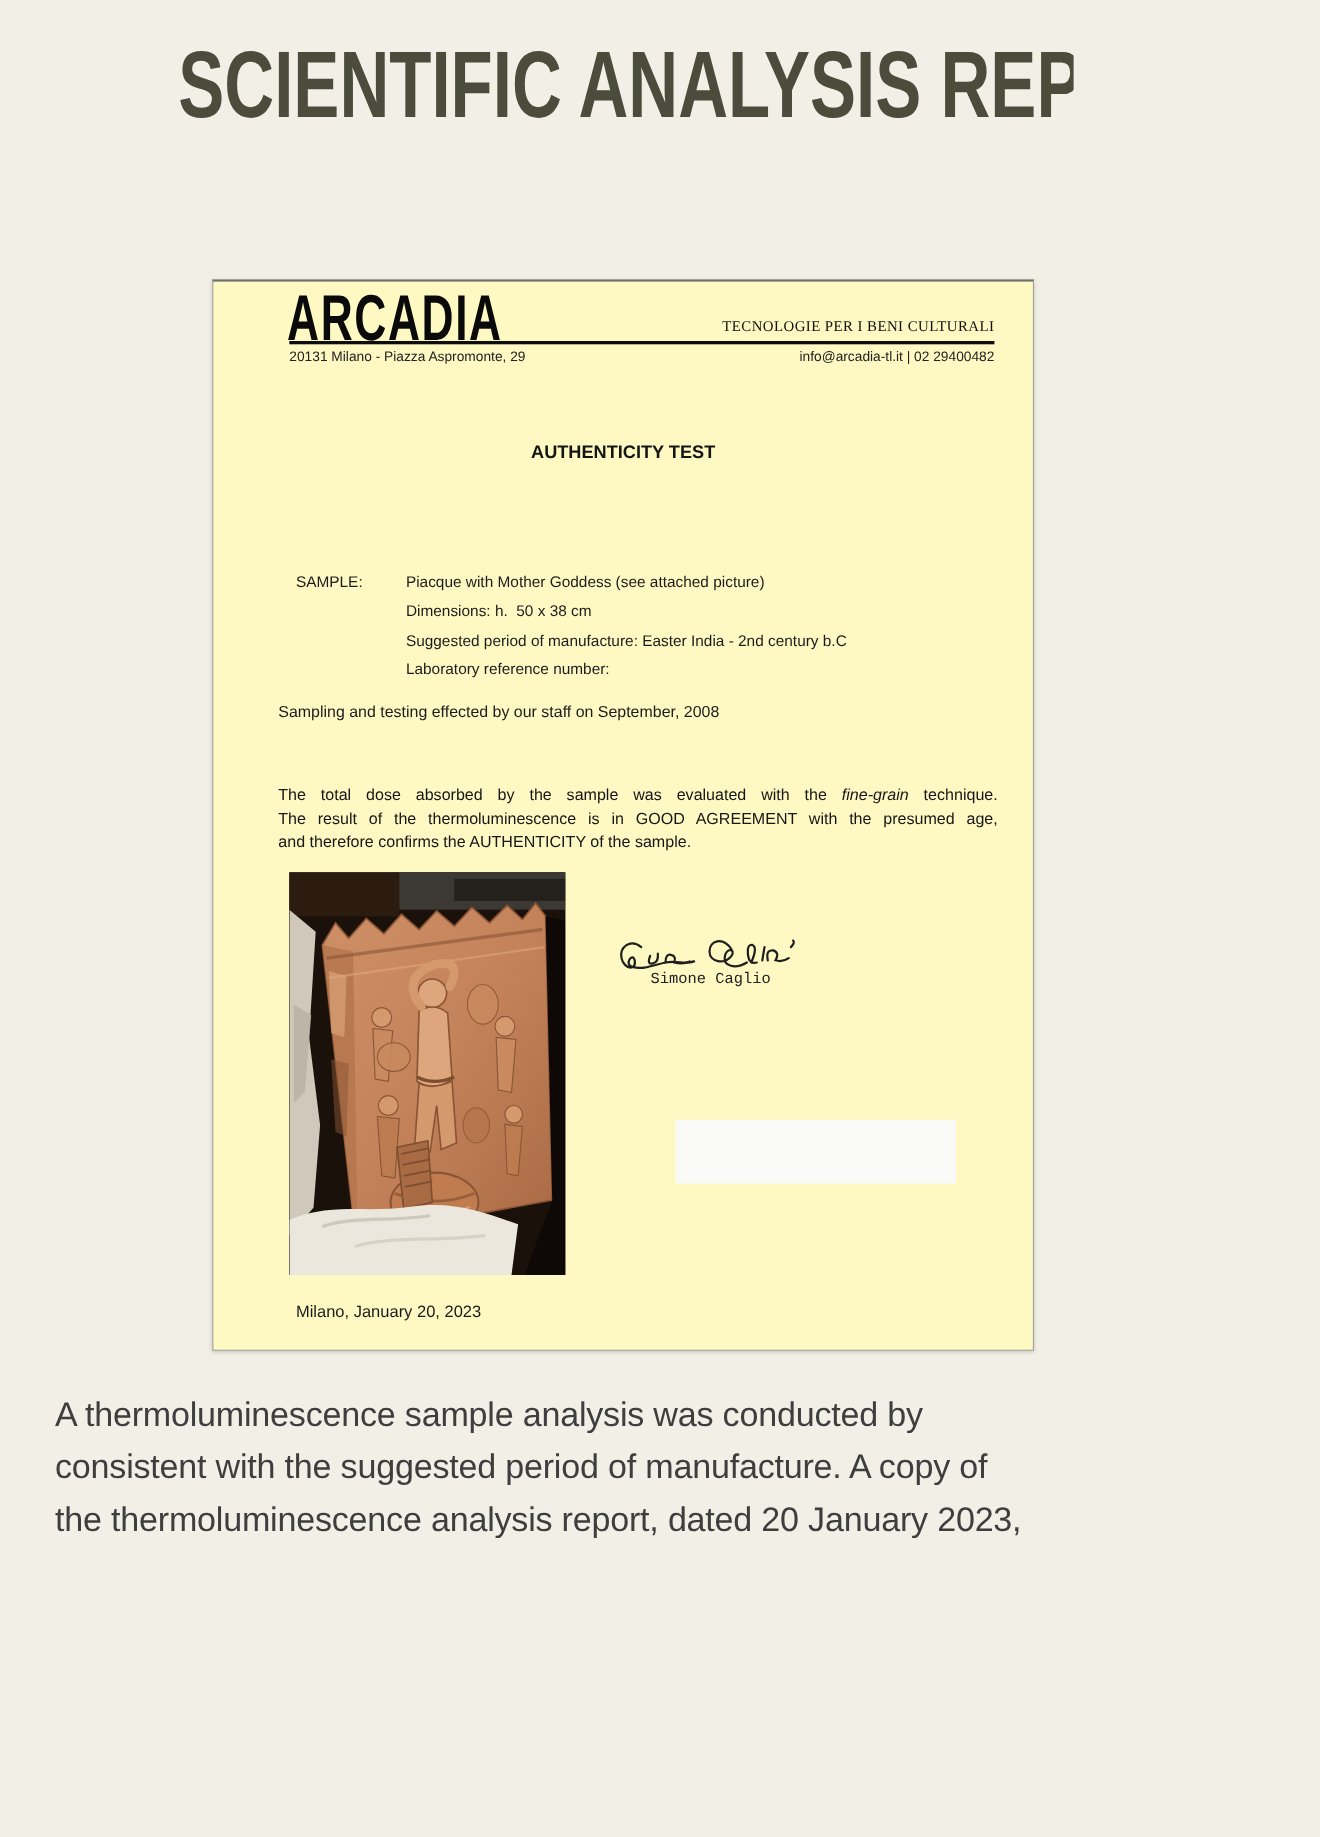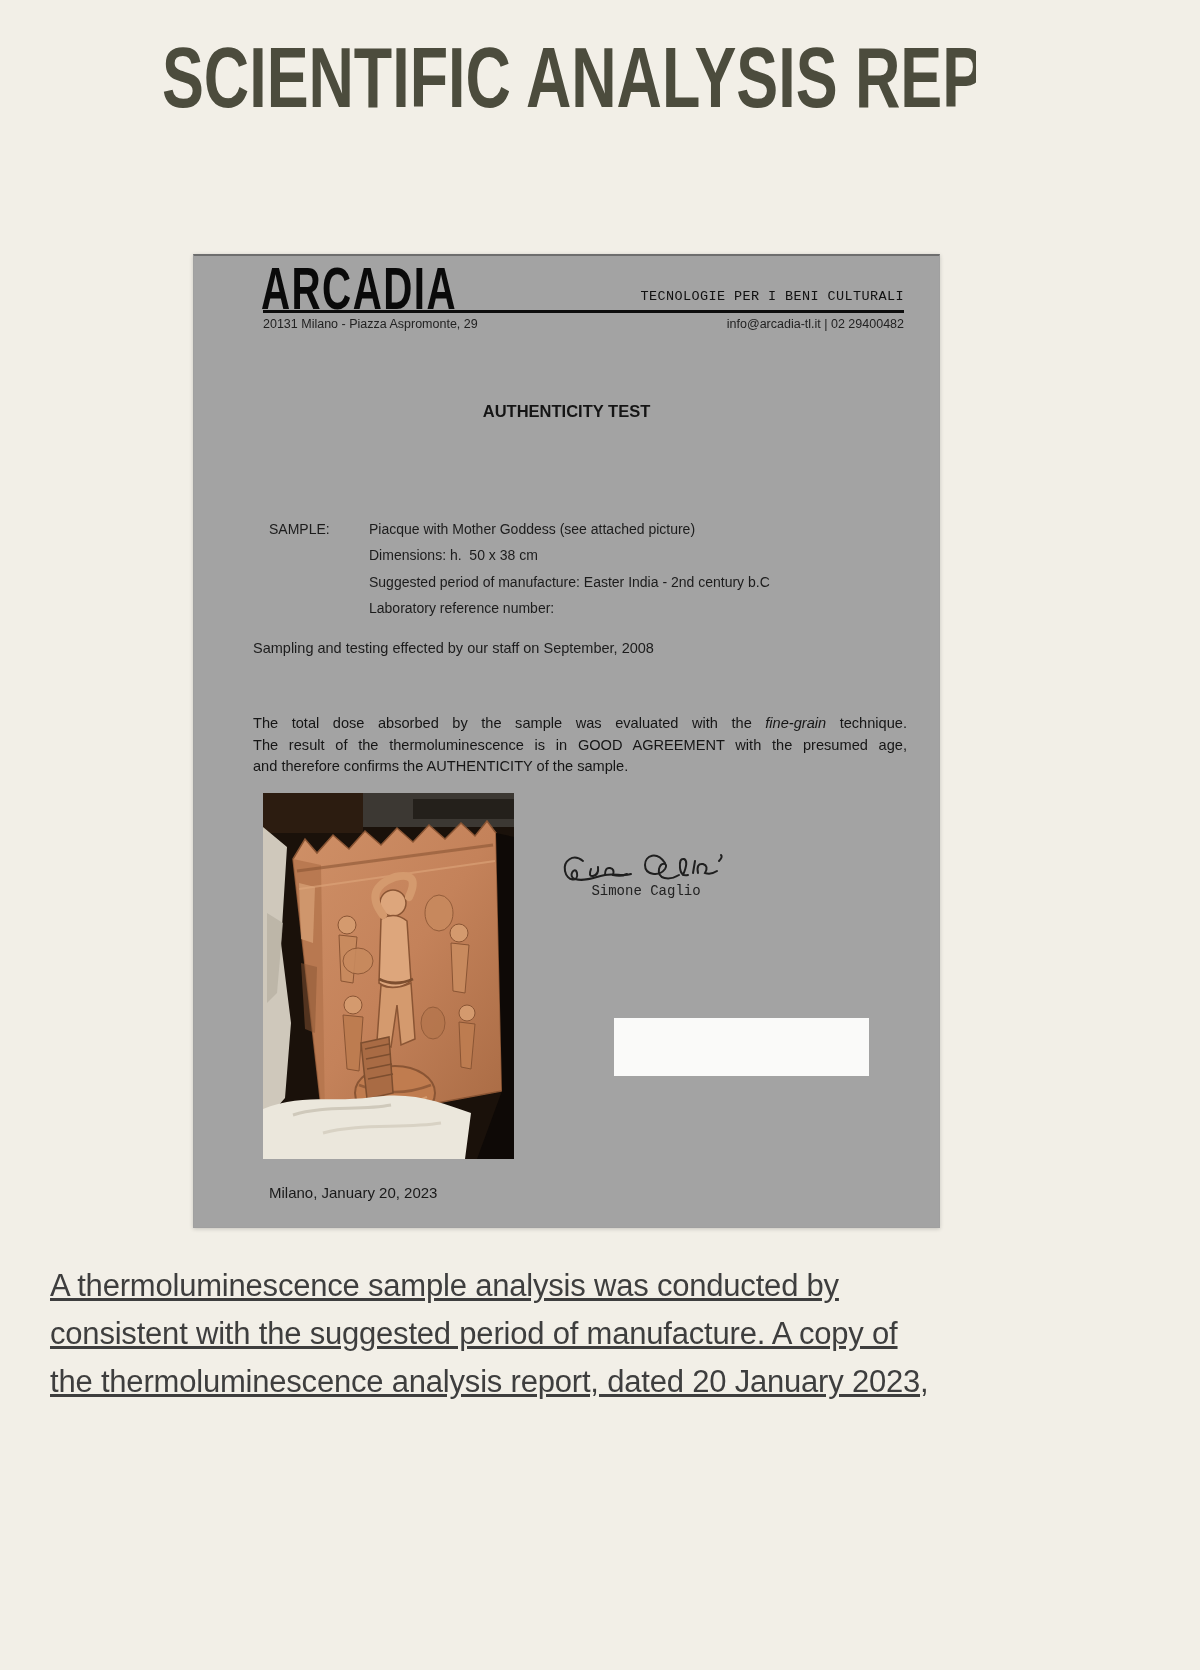--- a/index.html
+++ b/index.html
@@ -12,35 +12,35 @@
   .page-title {
     position:absolute; top:34px; left:0; width:1200px;
     text-align:center; font-size:86px; font-weight:700;
     color:#4c4c3d; white-space:nowrap; line-height:1;
     transform:scaleX(0.73); transform-origin:center;
     font-family:"Liberation Sans", sans-serif;
   }
   
   .report {
     position:absolute; left:193px; top:254px; width:747px; height:974px;
-    background:#a3a3a3;
+    background:#fef9c3;
     border:1px solid #a0a0a0; border-top:2px solid #6e6e6e;
     box-shadow:0 1px 4px rgba(0,0,0,0.18);
     color:#1c1c1c;
   }
   .logo {
     position:absolute; left:67px; top:10px; line-height:48px;
     font-size:56px; font-weight:700; letter-spacing:2px; color:#0a0a0a;
     transform:scaleX(0.72) scaleY(1.05); transform-origin:left bottom;
     font-family:"Liberation Sans", sans-serif; white-space:nowrap;
   }
   .rule { position:absolute; left:69px; right:35px; top:54px; height:3px; background:#0d0d0d; }
   .tagline {
     position:absolute; right:35px; top:33px;
-    font-family:Liberation Mono, monospace; font-size:13.5px; color:#111;
+    font-family:Liberation Serif, serif; font-size:13.5px; color:#111;
     letter-spacing:0.4px; white-space:nowrap;
   }
   .address, .contact {
     position:absolute; top:61px;
     font-family:Liberation Sans, sans-serif; font-size:12.5px; color:#222;
     white-space:nowrap;
   }
   .address { left:69px; }
   .contact { right:35px; }
   .h-analysis, .h-auth {
@@ -70,21 +70,21 @@
   .signature-name { font-size:14px; color:#222; margin-top:-8px;font-family:Liberation Mono, monospace; }
   .whiteout { position:absolute; left:420px; top:762px; width:255px; height:58px; background:#fafaf9; }
   .dateline { position:absolute; left:75px; top:928px; font-size:15px; color:#1a1a1a; }
   
   .footer-para {
     position:absolute; left:50px; top:1262px; width:1080px;
     font-size:31px; line-height:48px; font-weight:300;
     color:#3e3e3e; letter-spacing:-0.2px;
     font-family:"Liberation Sans", sans-serif;
   }
-  .footer-line { white-space:nowrap;text-decoration:underline; }
+  .footer-line { white-space:nowrap; }
 </style>
 </head>
 <body>
 
 <div class="page">
 
   <div class="page-title">SCIENTIFIC ANALYSIS REPORT</div>
 
   <section class="report">
 

